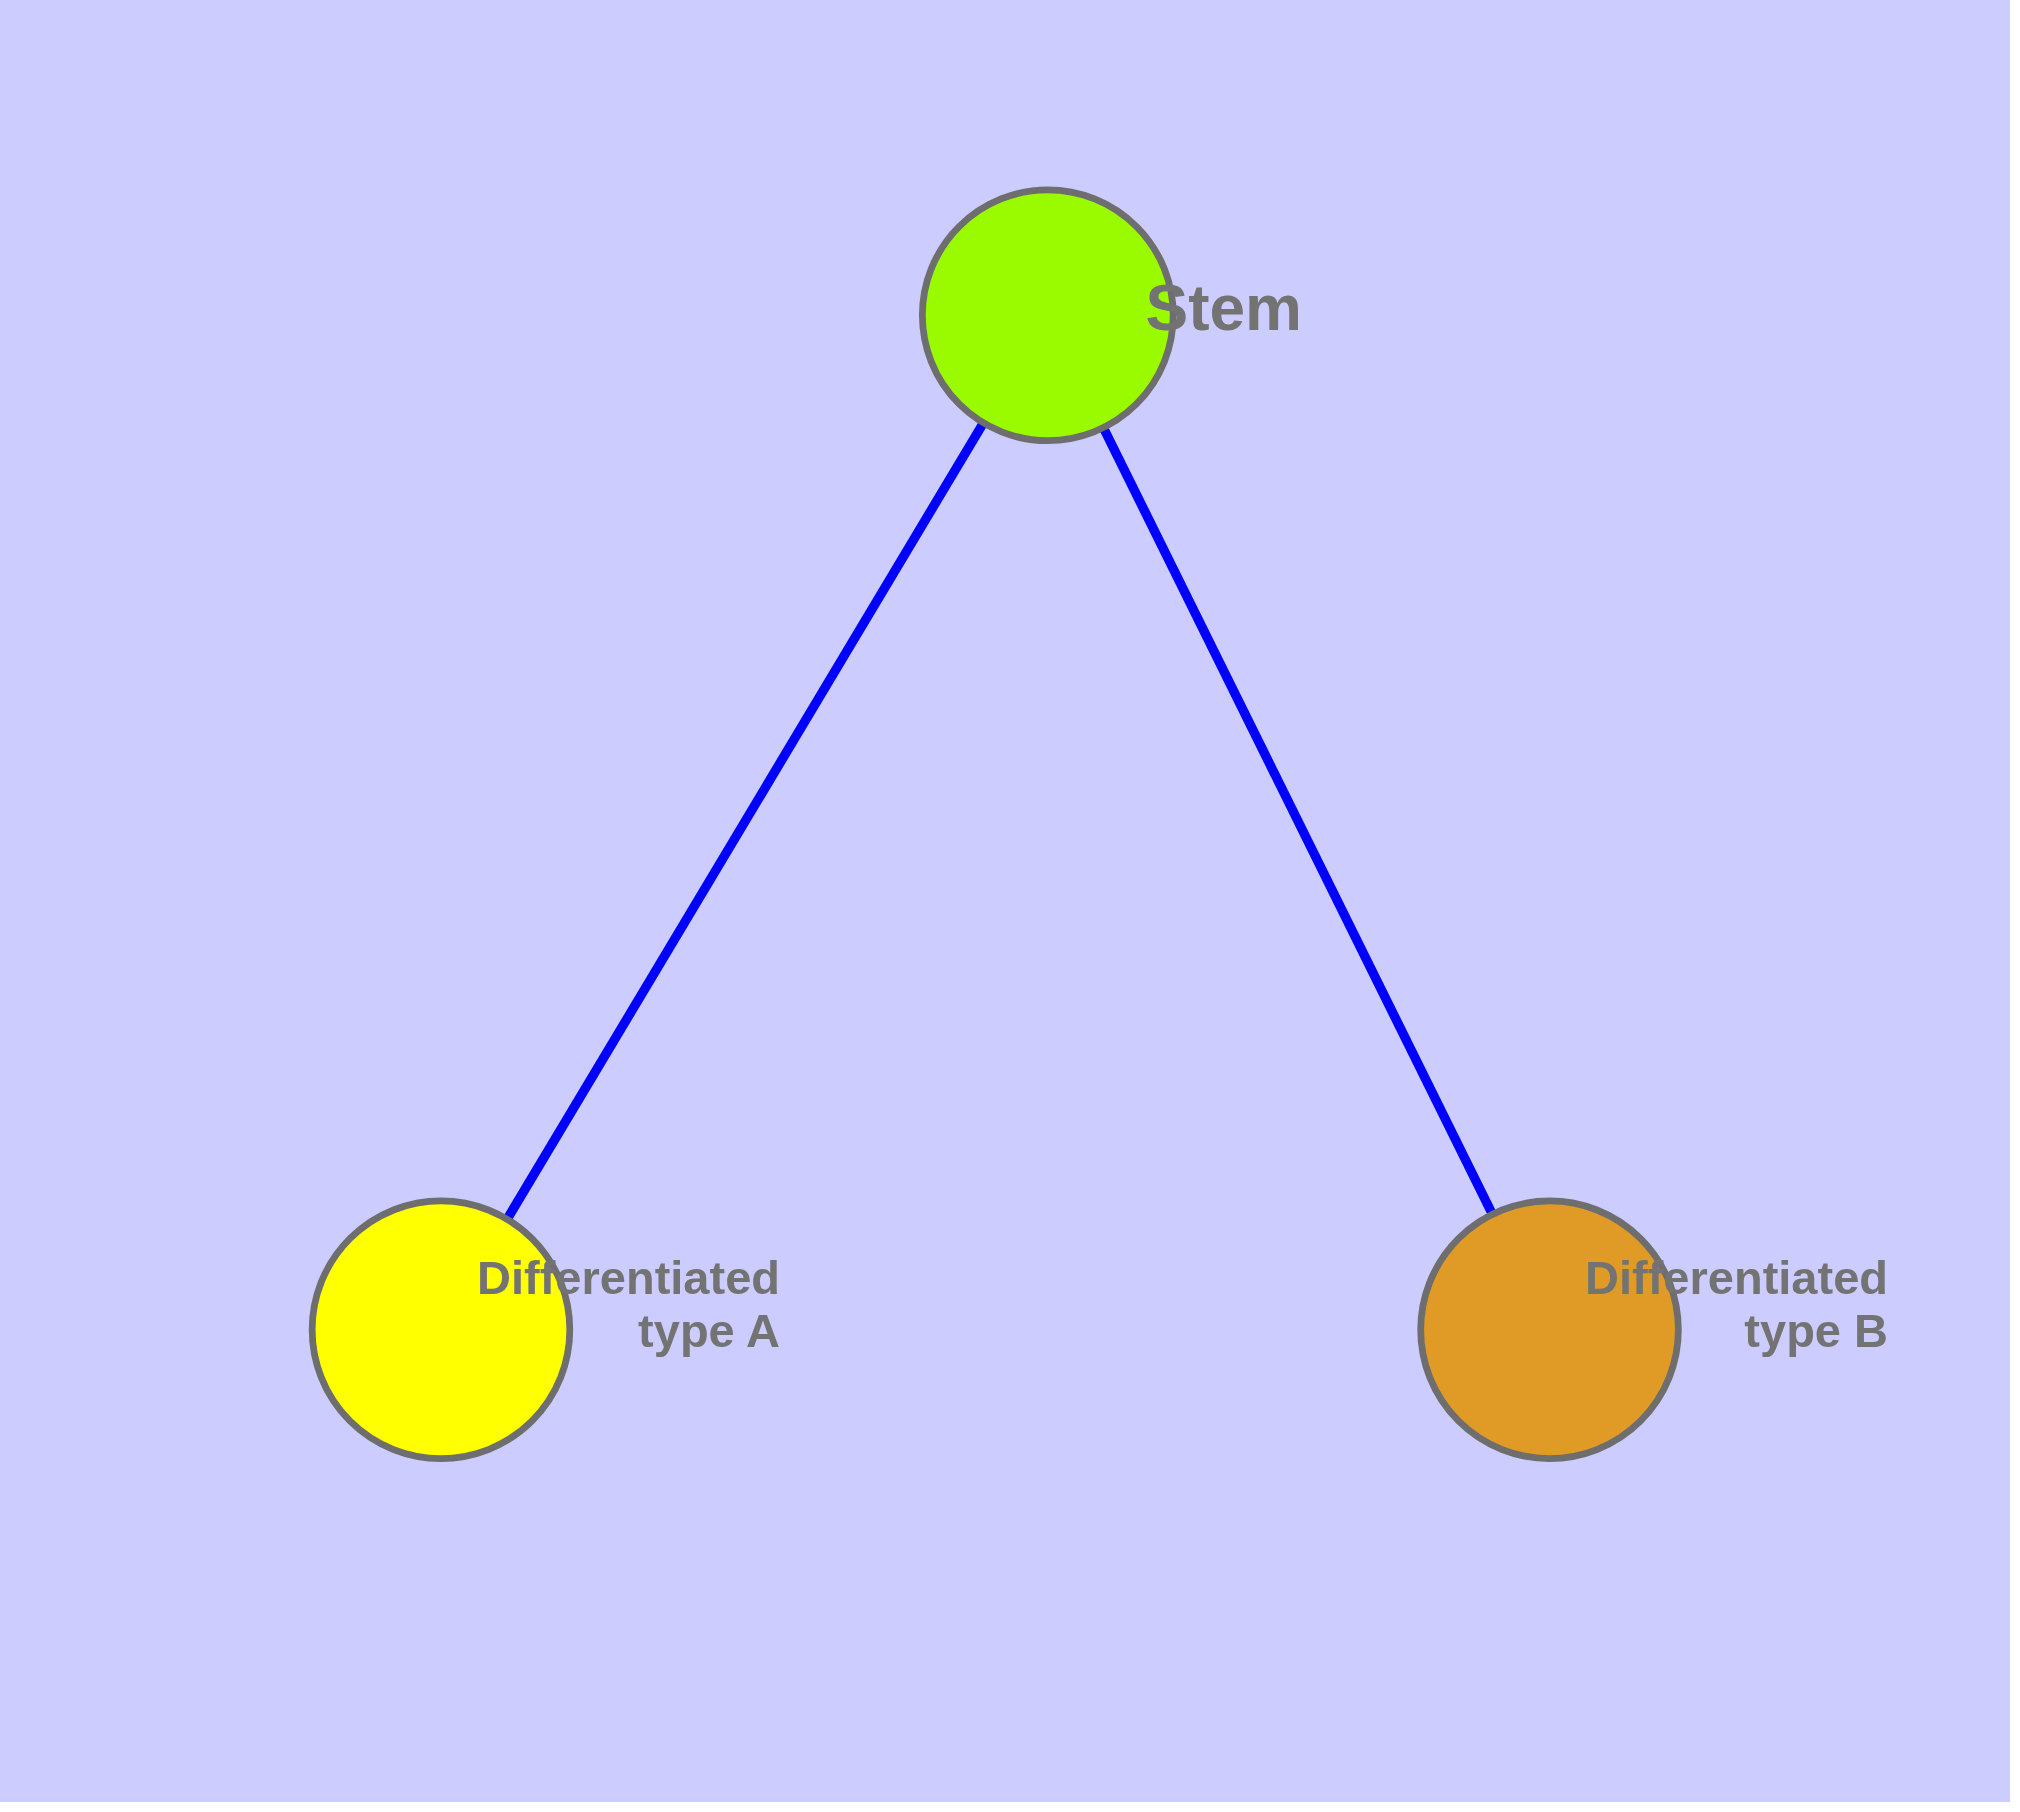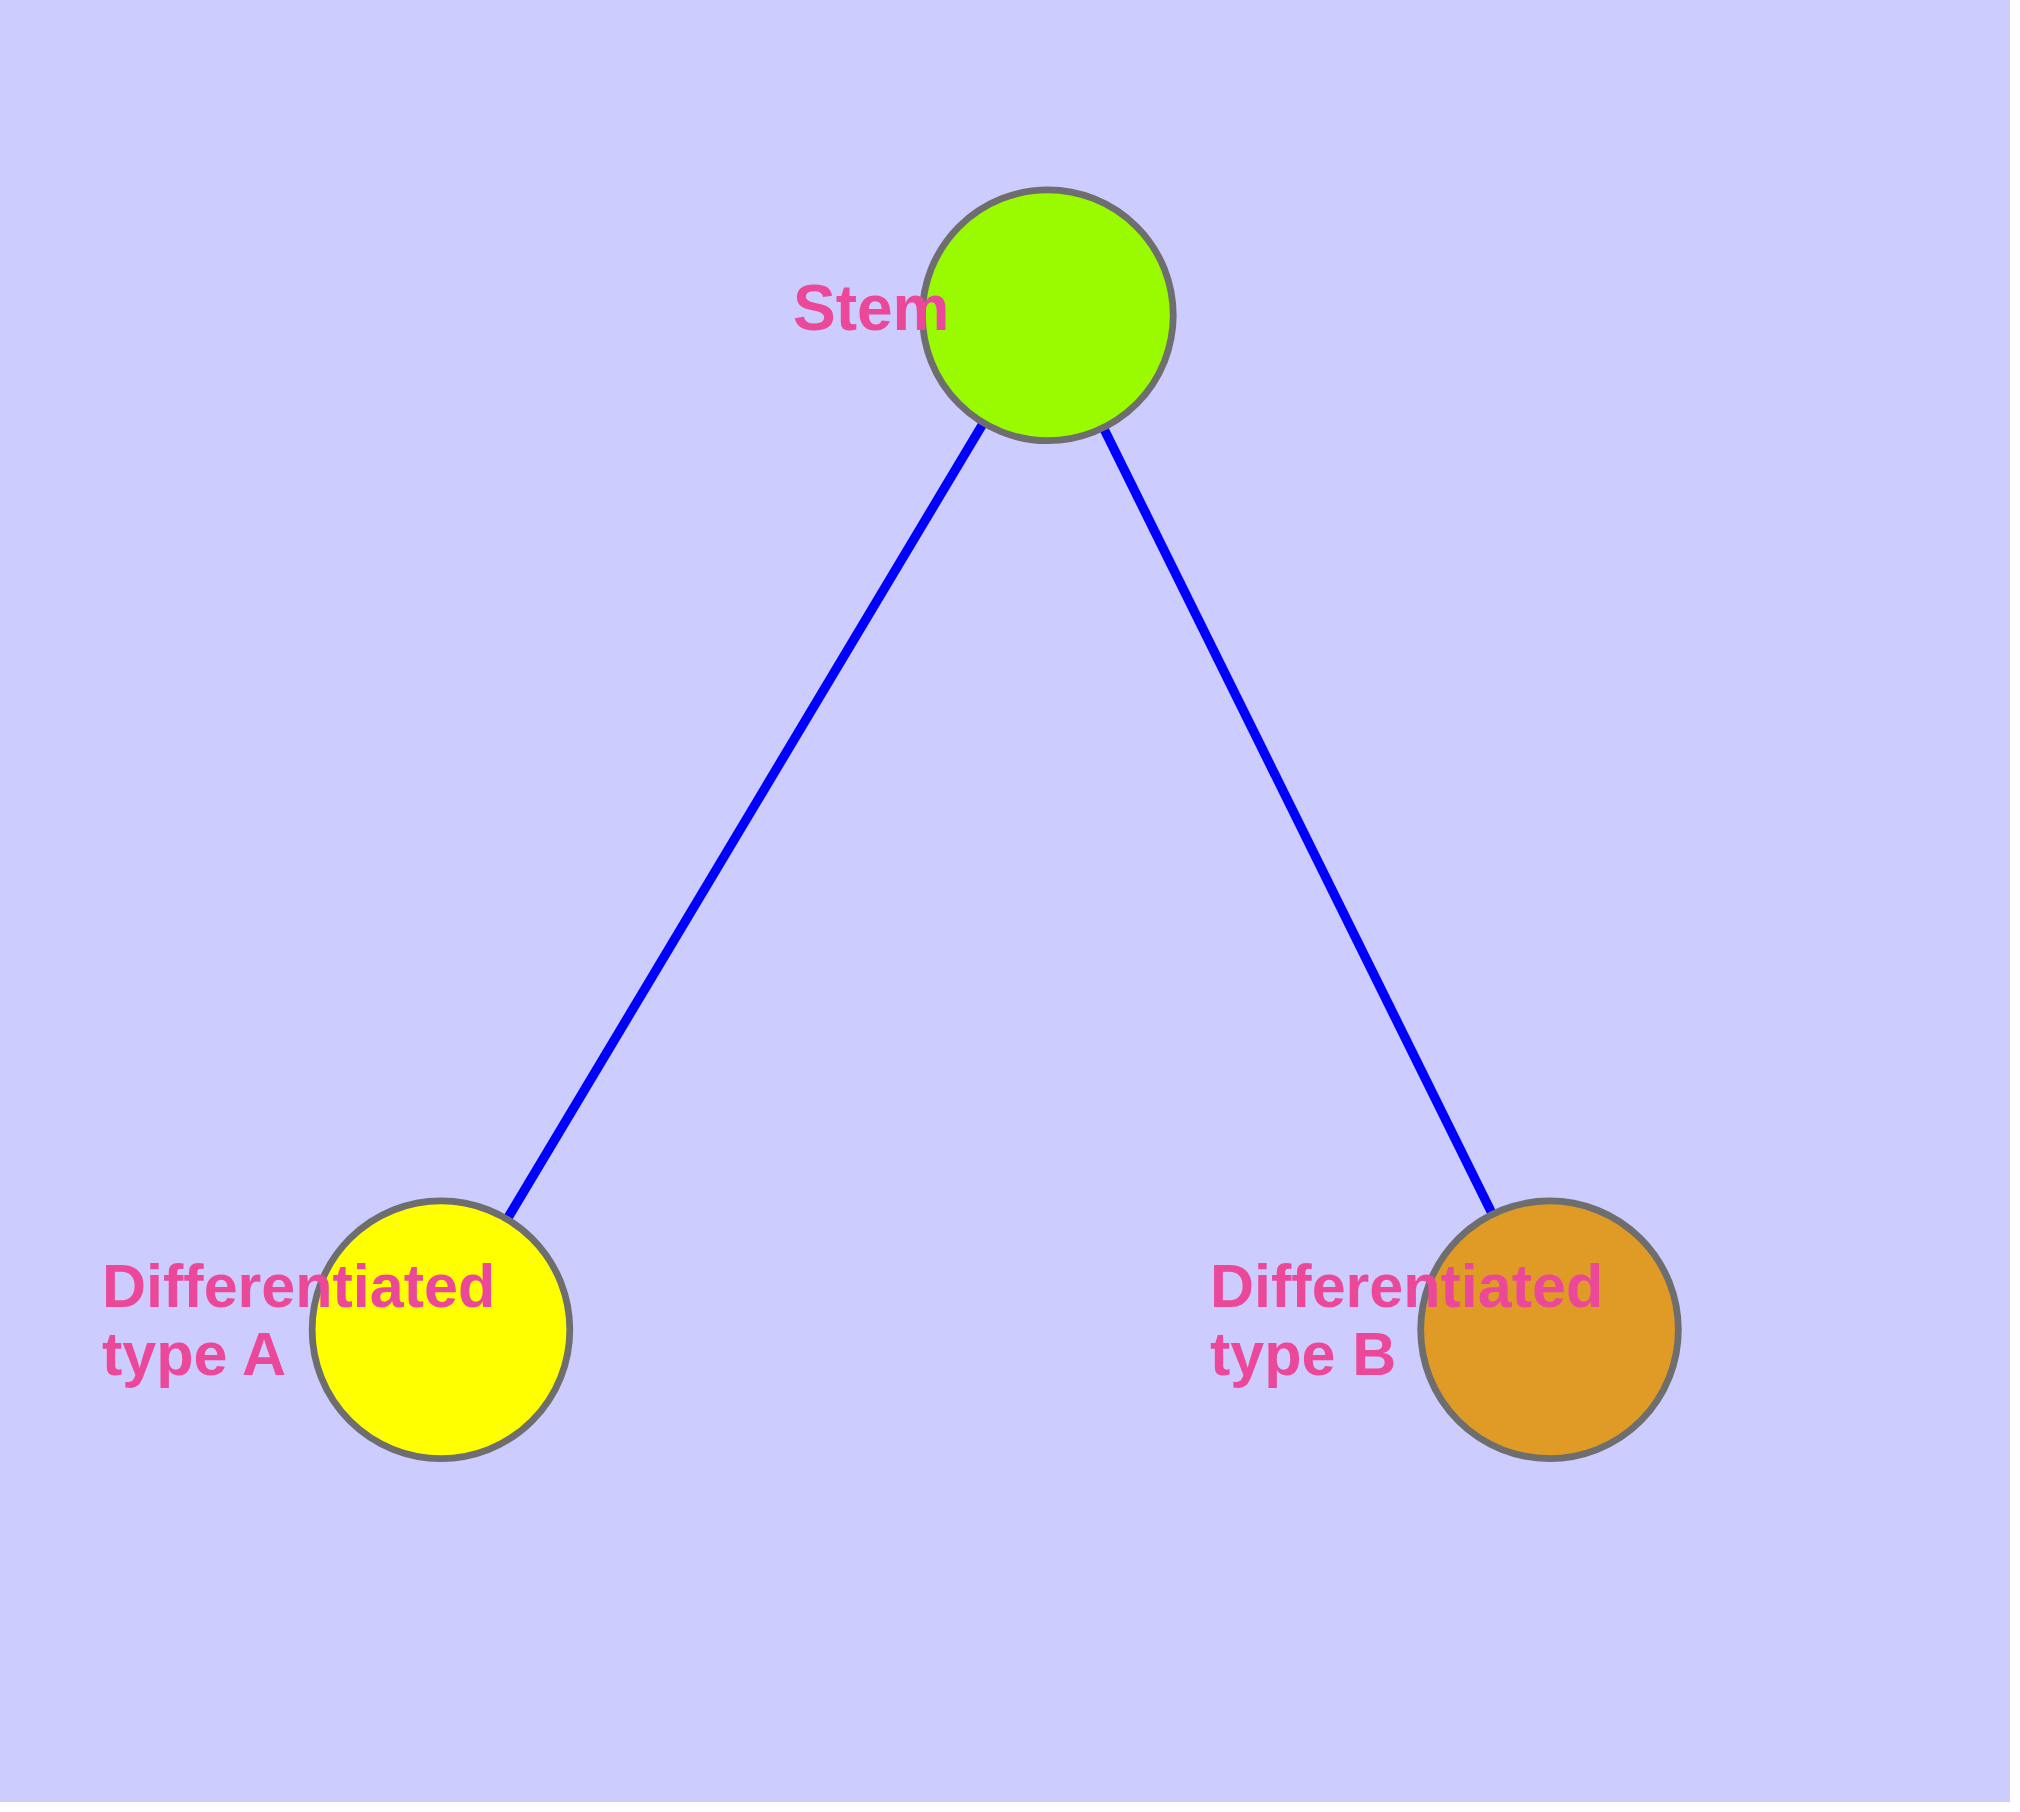--- a/index.html
+++ b/index.html
@@ -26,33 +26,33 @@
   }
   #graph-svg {
     position: absolute;
     left: 0;
     top: 0;
     width: 2021px;
     height: 1812px;
   }
   .node-label {
     position: absolute;
-    text-align: left;
+    text-align: right;
     font-weight: bold;
-    color: #ec4899;
+    color: #737373;
     line-height: 1.12;
     white-space: pre;
     pointer-events: none;
     -webkit-font-smoothing: antialiased;
   }
   .label-stem {
     font-size: 64px;
   }
   .label-leaf {
-    font-size: 61px;
+    font-size: 47px;
   }
 </style>
 </head>
 <body>
 
 <div id="canvas" style="background: rgb(255, 255, 255);">
 
   <div id="plot-bg" style="background: rgb(204, 204, 255);"></div>
 
   <svg id="graph-svg" viewBox="0 0 2384 2138">

